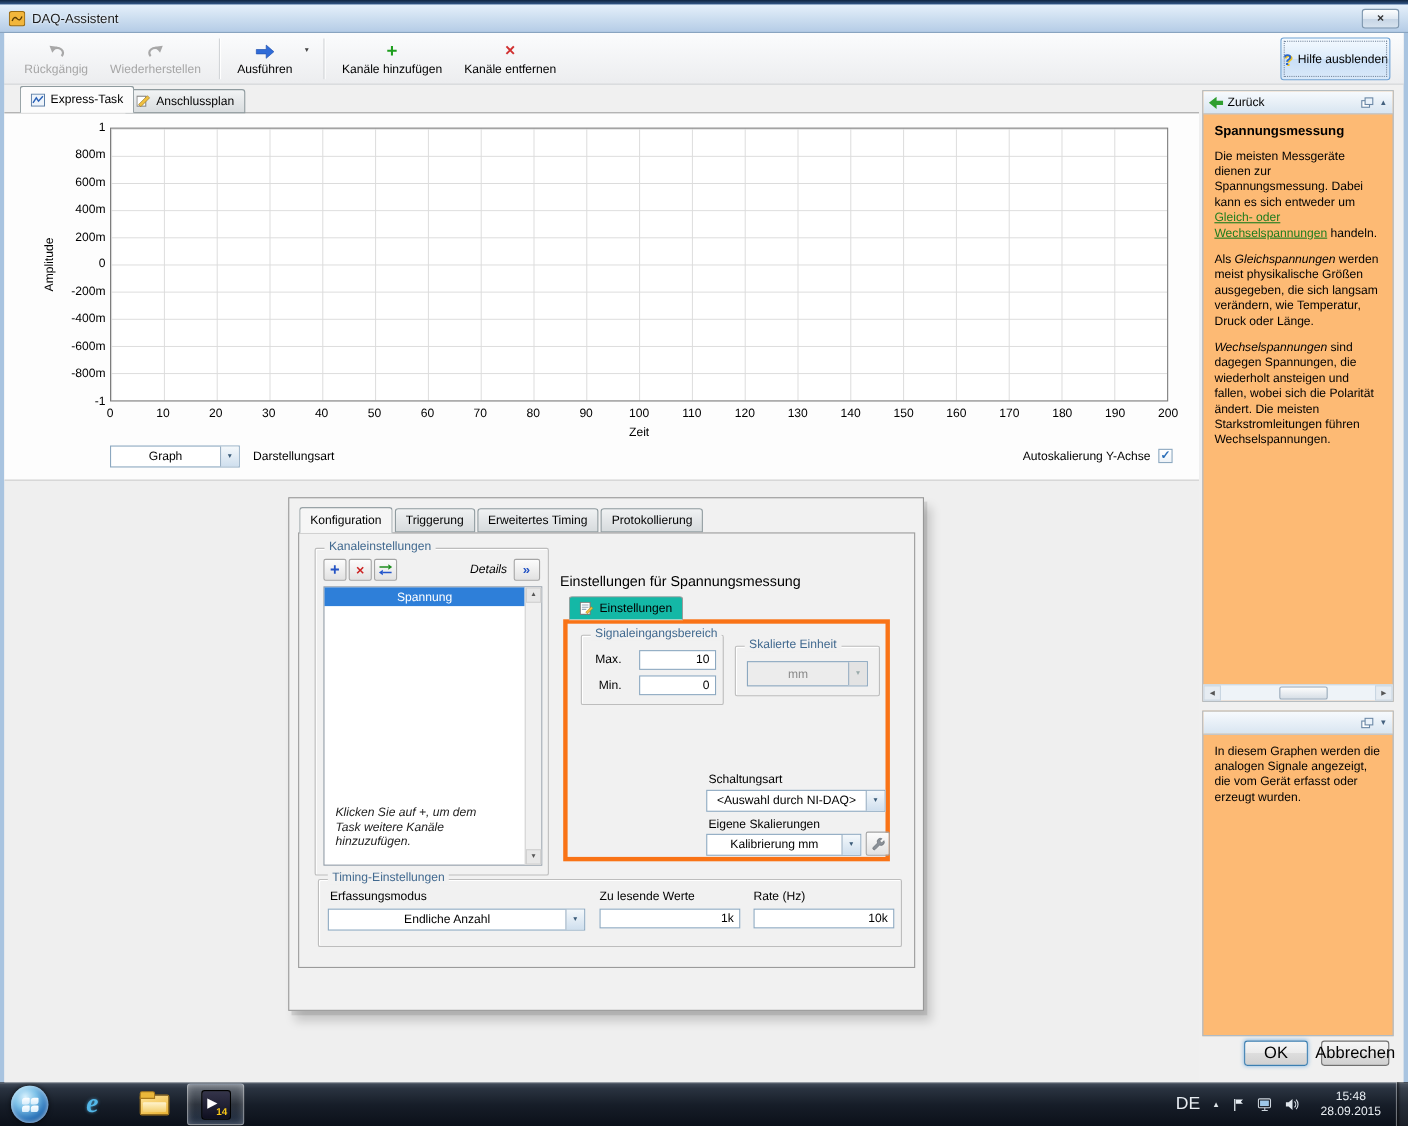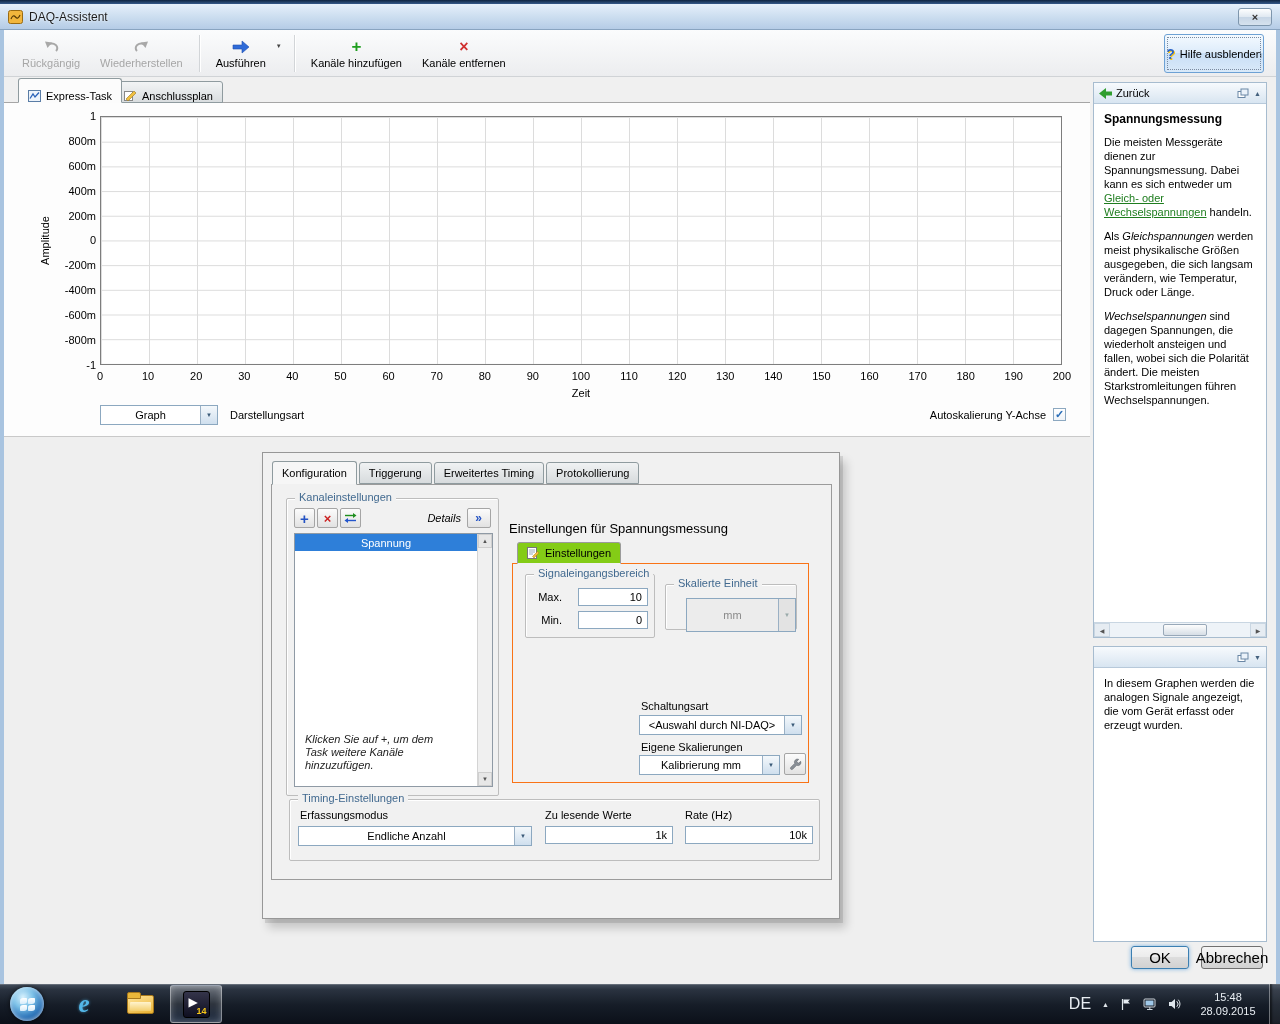--- a/index.html
+++ b/index.html
@@ -29,21 +29,21 @@
   .glyph-plus { color:#1e9e1e; font-size:17px; line-height:16px; }
   .glyph-x { color:#d03030; font-size:16px; line-height:16px; }
   .run-caret { display:flex; align-items:flex-start; padding-top:10px; font-size:6px; color:#444; width:12px; }
   .tsep { width:1px; background:#d2d5d8; box-shadow:1px 0 0 #fff; margin:2px 6px; }
   .hide-help { position:absolute; right:12px; top:4px; width:100px; height:39px; border:1px solid #6da1d4; border-radius:3px;
     background:linear-gradient(#f4faff,#dcebfa 50%,#c9dff6 50%,#d9e9f9); display:flex; align-items:center; justify-content:center; gap:5px; outline:1px dotted #7a8aa0; outline-offset:-4px; }
   .q-icon { color:#2a64c8; font-weight:bold; font-size:14px; text-shadow:1px 1px 0 #f5c518; }
 
   
   .tabstrip { position:absolute; left:4px; top:77px; width:1086px; height:26px; background:#f0f0f0; border-bottom:1px solid #a6a6a6; z-index:3; }
-  .tab { position:absolute; bottom:-1px; height:22px; display:inline-flex; align-items:flex-end; gap:5px; padding:0 9px;
+  .tab { position:absolute; bottom:-1px; height:22px; display:inline-flex; align-items:center; gap:5px; padding:0 9px;
     border:1px solid #8f9b9f; border-radius:3px 3px 0 0; background:linear-gradient(#f2f4f5,#d9dddf); font-size:11px; }
   .tab.active { height:25px; background:#fcfcfc; border-bottom:1px solid #fcfcfc; z-index:2; }
   .tab1 { left:14px; } .tab2 { left:110px; }
 
   
   .left-pane { position:absolute; left:4px; top:103px; width:1086px; height:881px; background:#efefef; }
   .graph-section { position:absolute; left:0; top:0; width:1086px; height:334px; background:#fdfdfd; border-bottom:1px solid #c9c9c9; }
   .plot { position:absolute; left:96px; top:13px; width:962px; height:249px; background:#fff; border:1px solid #7d7d7d;
     background-image:linear-gradient(to right,#dcdcdc 1px,transparent 1px),linear-gradient(to bottom,#dcdcdc 1px,transparent 1px);
     background-size:calc(100%/20) calc(100%/10); }
@@ -86,45 +86,45 @@
   .chan-list { position:absolute; left:7px; top:34px; width:199px; height:254px; background:#fff; border:1px solid #8f9aa5; }
   .chan-rows { position:absolute; left:0; top:0; right:15px; }
   .chan-row { height:17px; background:#2e7fd9; color:#fff; display:flex; align-items:center; justify-content:center; font-size:11px; }
   .chan-hint { position:absolute; left:10px; bottom:14px; width:152px; font-style:italic; line-height:13px; color:#222; }
   .vscroll { position:absolute; right:0; top:0; bottom:0; width:15px; background:#f0f0f0; border-left:1px solid #d4d4d4; }
   .scroll-btn { position:absolute; left:0; width:14px; height:14px; background:#e7e7e7; border:1px solid #cfcfcf;
     display:flex; align-items:center; justify-content:center; font-size:6px; color:#555; }
   .sb-up { top:0; } .sb-down { bottom:0; }
   .settings-heading { position:absolute; left:237px; top:36px; font-size:13px; }
   .settings-tab { position:absolute; left:245px; top:57px; height:22px; display:inline-flex; align-items:center; gap:5px; padding:0 9px;
-    background:#84cc16; border:1px solid #9b9b9b; border-bottom:1px solid #f1f1f1; border-radius:3px 3px 0 0; z-index:2; font-size:11px; }
-  .settings-box { position:absolute; left:240px; top:78px; width:297px; height:220px; border:1px solid #f97316; background:#f1f1f1; }
+    background:#14b8a6; border:1px solid #9b9b9b; border-bottom:1px solid #f1f1f1; border-radius:3px 3px 0 0; z-index:2; font-size:11px; }
+  .settings-box { position:absolute; left:240px; top:78px; width:297px; height:220px; border:4px solid #f97316; background:#f1f1f1; }
   .grp-signal { left:12px; top:10px; width:130px; height:64px; }
   .fld-row { position:absolute; display:flex; align-items:center; }
   .fr1 { left:4px; top:13px; } .fr2 { left:4px; top:36px; }
   .fld-row label { width:32px; text-align:right; margin-right:16px; }
   .field { background:#fff; border:1px solid #8ca8c0; height:18px; display:flex; align-items:center; justify-content:flex-end; padding:0 5px; font-size:11px; }
   .f-small { width:70px; }
   .grp-unit { left:152px; top:20px; width:132px; height:46px; }
-  .unit-combo { position:absolute; left:20px; top:13px; width:110px; height:34px; }
+  .unit-combo { position:absolute; left:10px; top:13px; width:110px; height:23px; }
   .lbl-abs { position:absolute; font-size:11px; }
   .wiring-lbl { left:128px; top:136px; }
   .wiring-combo { position:absolute; left:126px; top:151px; width:163px; }
   .custom-lbl { left:128px; top:177px; }
   .custom-combo { position:absolute; left:126px; top:191px; width:141px; }
   .wrench-btn { position:absolute; left:271px; top:189px; width:22px; height:22px; border:1px solid #a5a5a5; border-radius:2px;
     background:linear-gradient(#fcfcfc,#e2e2e2); display:flex; align-items:center; justify-content:center; }
   .grp-timing { left:17px; top:314px; width:531px; height:62px; }
   .t-mode-lbl { left:10px; top:9px; } .t-samp-lbl { left:255px; top:9px; } .t-rate-lbl { left:395px; top:9px; }
   .t-mode { position:absolute; left:8px; top:26px; width:234px;justify-content:center; }
   .t-samp { position:absolute; left:255px; top:26px; width:128px; }
   .t-rate { position:absolute; left:395px; top:26px; width:128px; }
 
   
-  .help-pane { position:absolute; left:1093px; width:174px; background:#ffffff; border:1px solid #a7bccf; }
+  .help-pane { position:absolute; left:1093px; width:174px; background:#fdba74; border:1px solid #a7bccf; }
   .help1 { top:82px; height:556px; } .help2 { top:646px; height:296px; }
   .help-header { height:21px; background:linear-gradient(#f7fafd,#d8e5f1); border-bottom:1px solid #b7c9da;
     display:flex; align-items:center; padding:0 5px; gap:4px; }
   .back-lbl { font-size:11px; }
   .hdr-icons { margin-left:auto; display:flex; align-items:center; gap:5px; }
   .chev { font-size:7px; color:#44617e; }
   .help-body { position:absolute; left:0; right:0; top:21px; bottom:15px; padding:8px 10px 0 10px; overflow:hidden; line-height:14px; }
   .help-body2 { position:absolute; left:0; right:0; top:21px; bottom:0; padding:8px 10px 0 10px; line-height:14px; }
   .help-title { font-weight:bold; font-size:12px; margin-bottom:9px; }
   .help-body p, .help-body2 p { margin-bottom:10px; }

